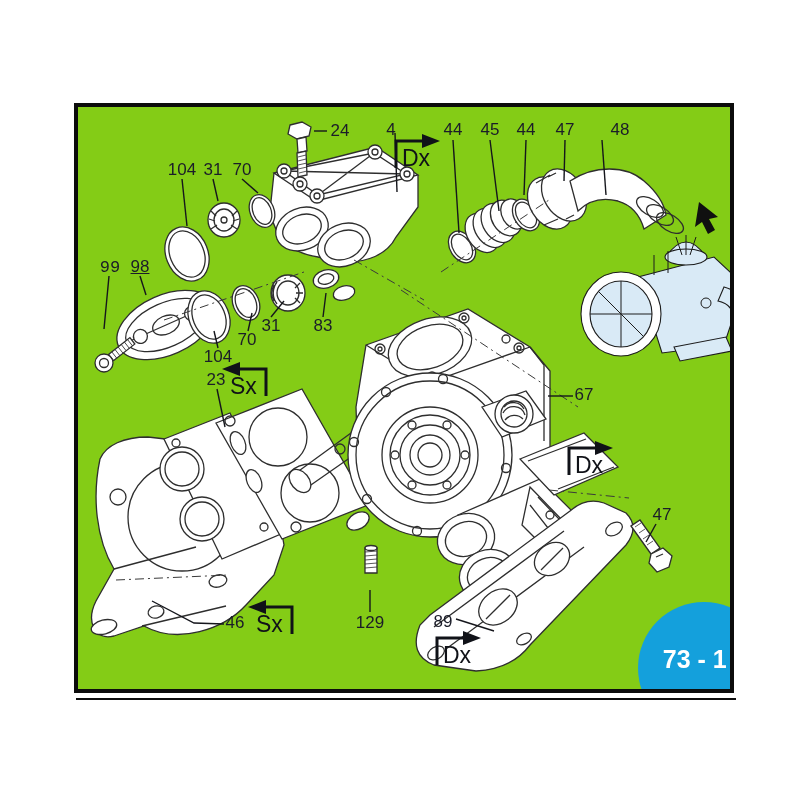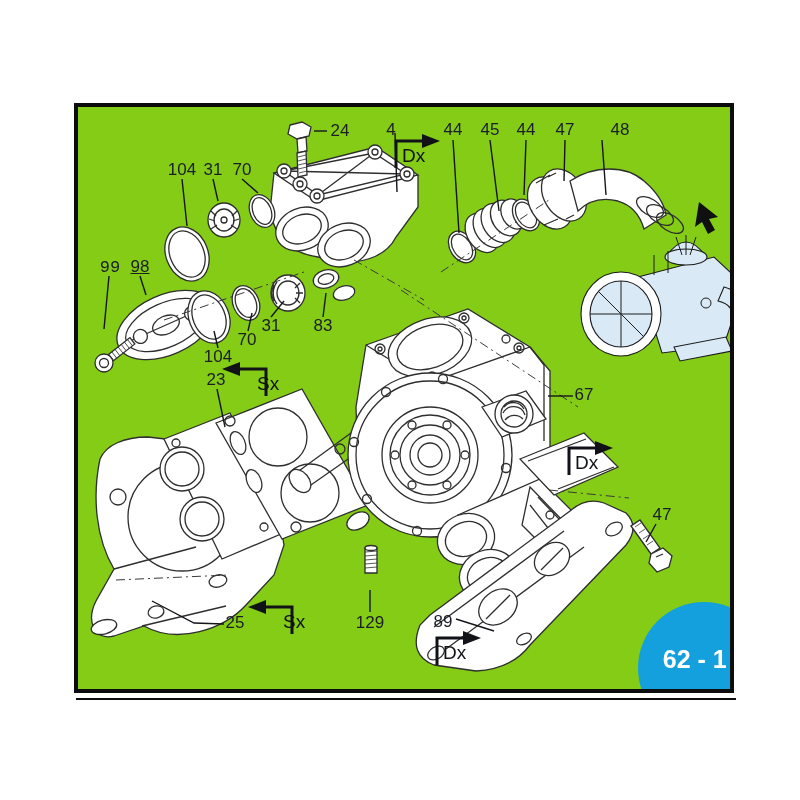--- a/index.html
+++ b/index.html
@@ -13,23 +13,23 @@
   .thr{fill:none;stroke:#2e2e2e;stroke-width:0.8;}
   .dd{fill:none;stroke:#3a3a3a;stroke-width:1;stroke-dasharray:9 4 2 4;}
   .ldr{fill:none;stroke:#15161c;stroke-width:1.4;}
   .pf{fill:#D9EAF6;stroke:#1c1c1c;stroke-width:1.1;}
   .pfw{fill:#ffffff;stroke:#1c1c1c;stroke-width:1.1;}
   .pln{fill:none;stroke:#1c1c1c;stroke-width:1;}
   .lbl{position:absolute;transform:translate(-50%,-50%);font-size:17px;color:#1b1d29;white-space:nowrap;}
   .marker{position:absolute;width:52px;height:40px;}
   .marker svg{position:absolute;left:0;top:0;display:block;}
   .marker .mk{fill:none;stroke:#101218;stroke-width:3;}
-  .marker span{position:absolute;font-size:19px;color:#101218;}
+  .marker span{position:absolute;font-size:23px;color:#101218;}
   .marker.dx span{left:10px;top:13px;}
-  .marker.sx span{left:12px;top:13px;margin-left:27px;}
+  .marker.sx span{left:12px;top:13px;}
   .badge{position:absolute;left:560px;top:495px;width:132px;height:132px;border-radius:50%;
          background:#14A0DC;}
   .badge span{position:absolute;left:43%;top:43%;transform:translate(-50%,-50%);
          color:#ffffff;font-weight:bold;font-size:25px;white-space:nowrap;}
 </style>
 </head>
 <body>
 
 <div class="frame">
 
@@ -320,21 +320,21 @@
   <div class="lbl" style="left:164px;top:63px;">70</div>
   <div class="lbl" style="left:32px;top:160px;font-family:Liberation Mono, monospace;">99</div>
   <div class="lbl" style="left:62px;top:160px;text-decoration:underline;">98</div>
   <div class="lbl" style="left:193px;top:219px;">31</div>
   <div class="lbl" style="left:245px;top:219px;">83</div>
   <div class="lbl" style="left:169px;top:233px;">70</div>
   <div class="lbl" style="left:140px;top:250px;">104</div>
   <div class="lbl" style="left:138px;top:273px;">23</div>
   <div class="lbl" style="left:506px;top:288px;">67</div>
   <div class="lbl" style="left:584px;top:408px;">47</div>
-  <div class="lbl" style="left:157px;top:516px;">25</div>
+  <div class="lbl" style="left:157px;top:516px;">46</div>
   <div class="lbl" style="left:292px;top:516px;">129</div>
   <div class="lbl" style="left:365px;top:515px;">89</div>
 
   <div class="marker dx" style="left:314px;top:25px;">
     <svg width="52" height="40">
       <path class="mk" d="M4,36 L4,9 L30,9"></path>
         <polygon points="30,2 30,16 48,9" fill="#101218"></polygon>
     </svg>
     <span>Dx</span>
   </div>
@@ -361,17 +361,17 @@
   </div>
   <div class="marker dx" style="left:355px;top:522px;">
     <svg width="52" height="40">
       <path class="mk" d="M4,36 L4,9 L30,9"></path>
         <polygon points="30,2 30,16 48,9" fill="#101218"></polygon>
     </svg>
     <span>Dx</span>
   </div>
 
   <div class="badge">
-    <span>62 - 1</span>
+    <span>73 - 1</span>
   </div>
 </div>
 
 <div class="shadowline"></div>
 
 </body></html>

